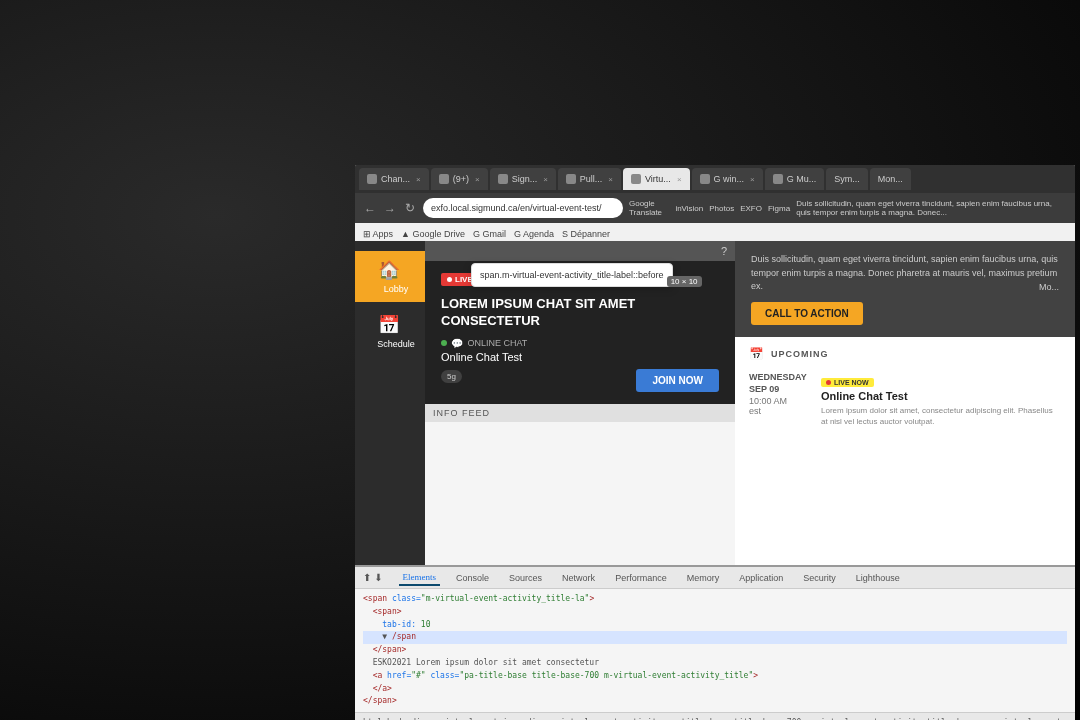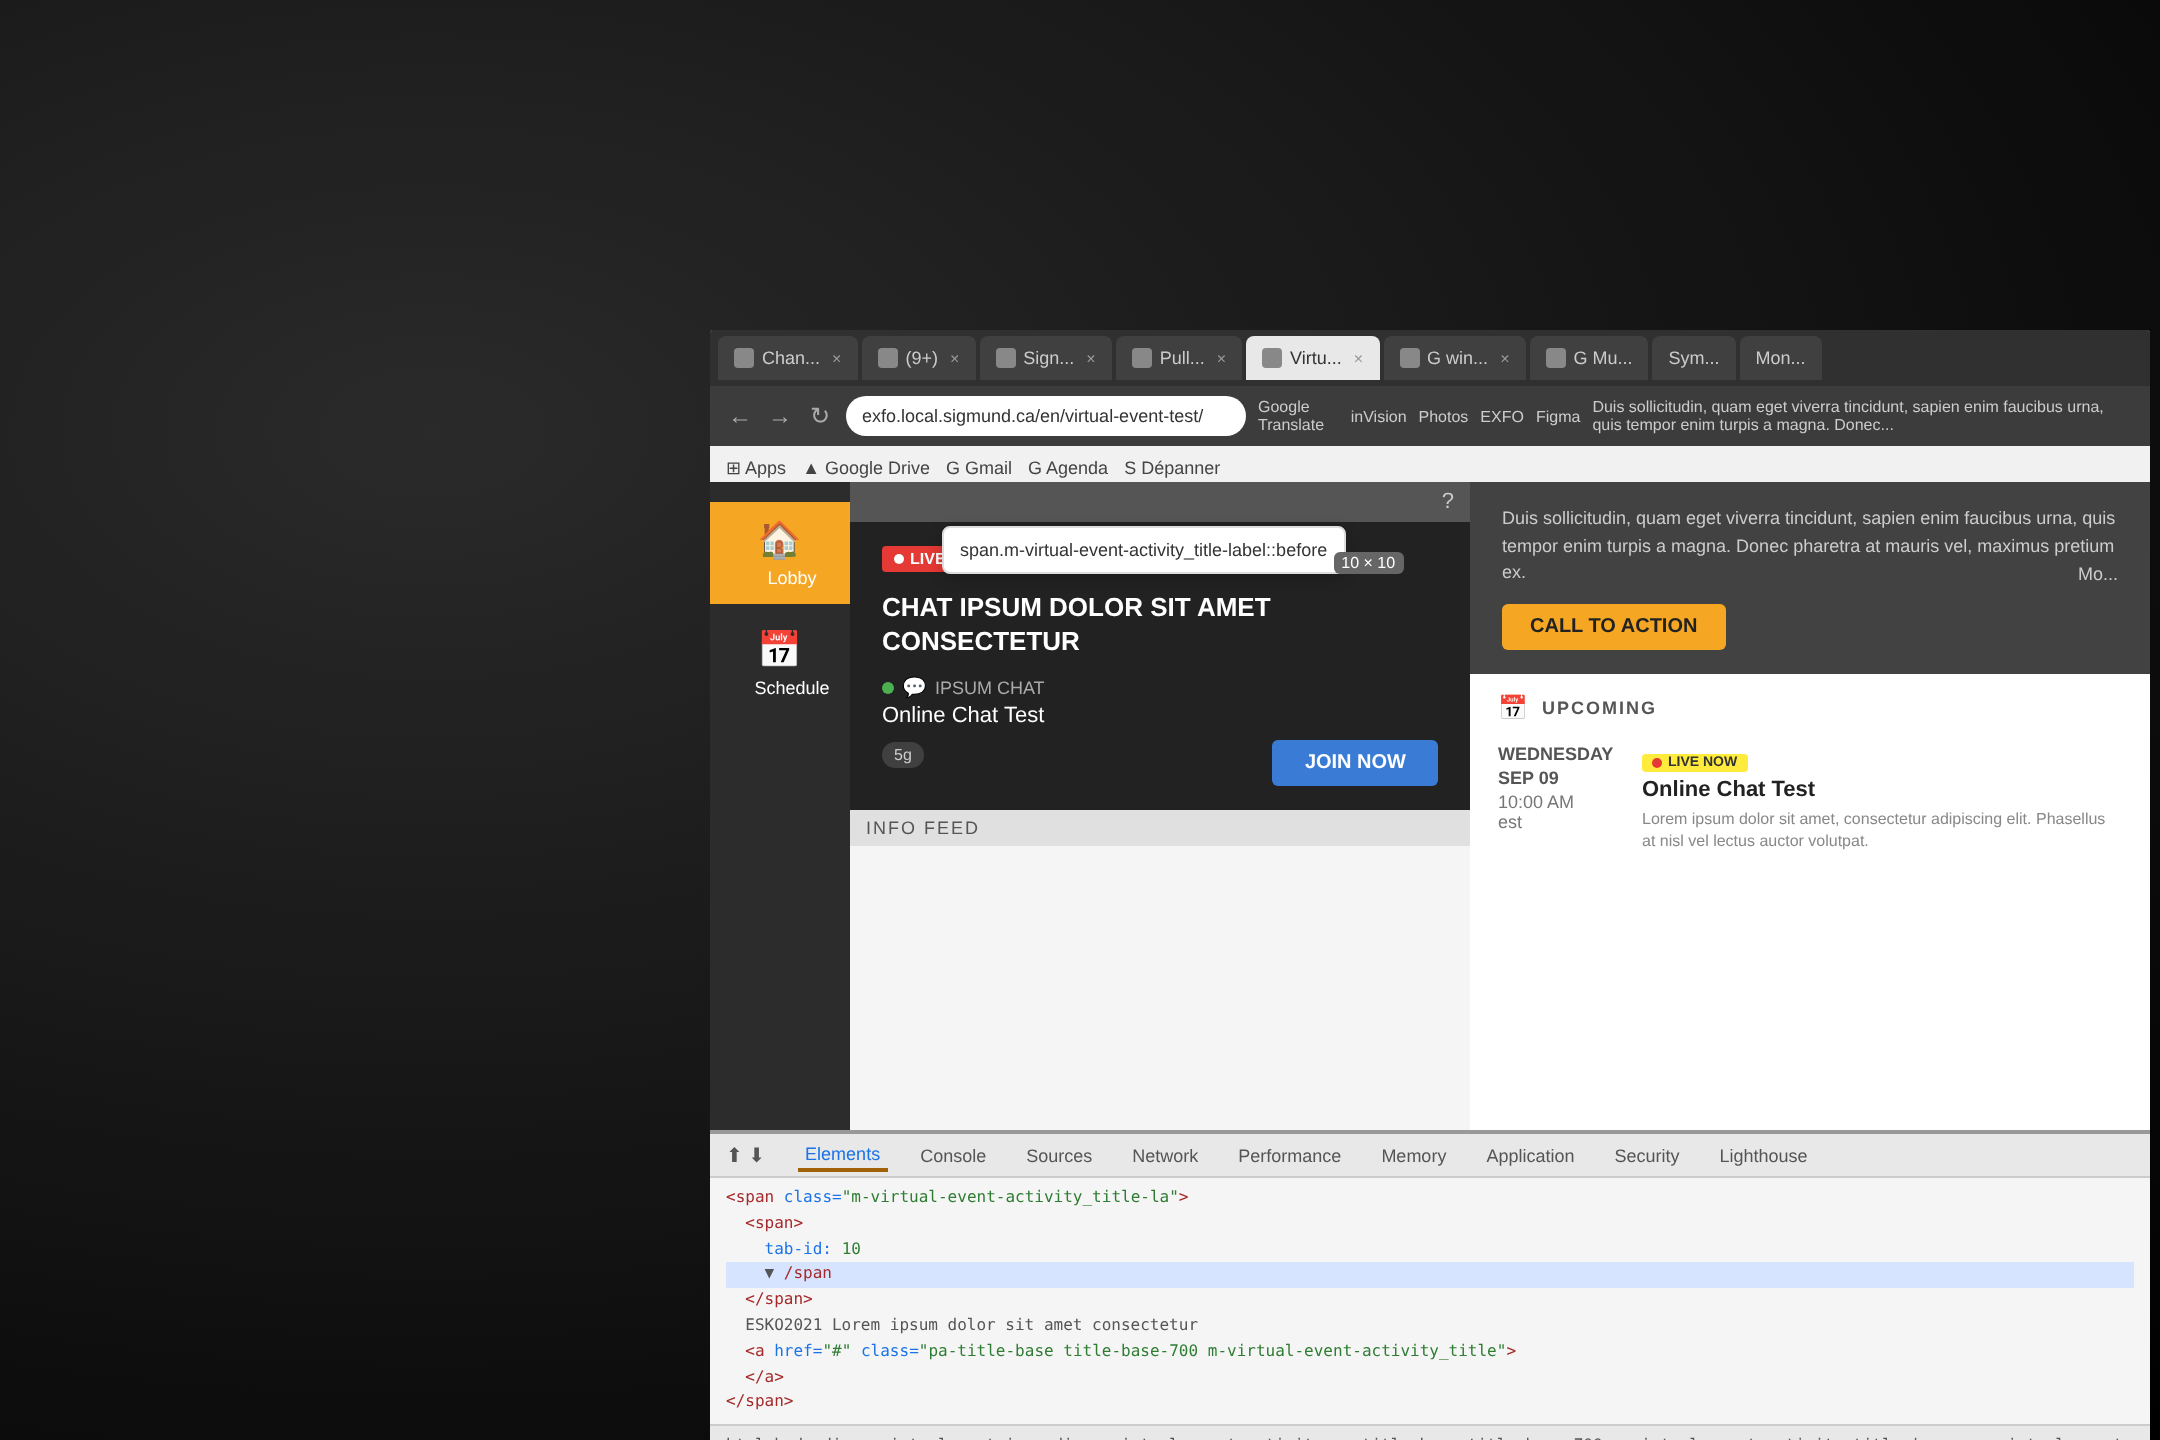--- a/index.html
+++ b/index.html
@@ -444,21 +444,22 @@
 
     .devtools-tab {
       font-size: 9px;
       color: #555;
       cursor: pointer;
       padding: 2px 4px;
     }
 
     .devtools-tab.active {
       color: #1a73e8;
-      border-bottom: 2px solid #a16207;
+      border-bottom: 2px solid #0c4a6e;
+      font-family: Liberation Serif, serif;
     }
 
     .devtools-content {
       padding: 4px 8px;
       font-size: 8px;
       color: #333;
       font-family: monospace;
       line-height: 1.6;
       overflow: hidden;
     }
@@ -622,25 +623,25 @@
       </div>
 
       <div class="event-card">
         <div style="display:flex; align-items:center; gap:4px; margin-bottom:6px;">
           <div class="live-badge">
             <div class="live-dot"></div>
             <span>LIVE</span>
           </div>
           <span class="at-label">AT ESKO2021</span>
         </div>
-        <div class="event-title">CHAT IPSUM DOLOR SIT AMET CONSECTETUR</div>
+        <div class="event-title">LOREM IPSUM CHAT SIT AMET CONSECTETUR</div>
         <div class="online-chat-label">
           <div class="online-dot"></div>
           <span class="chat-icon-small">💬</span>
-          <span>IPSUM CHAT</span>
+          <span>ONLINE CHAT</span>
         </div>
         <div class="session-name">Online Chat Test</div>
         <div style="display:flex; justify-content:space-between; align-items:center;">
           <div class="viewers-badge">5g</div>
           <button class="join-btn">JOIN NOW</button>
         </div>
       </div>
 
       <div style="background:#e0e0e0; padding:4px 8px; font-size:9px; color:#555; font-weight:normal; letter-spacing:1px;">INFO FEED</div>
     </div>

